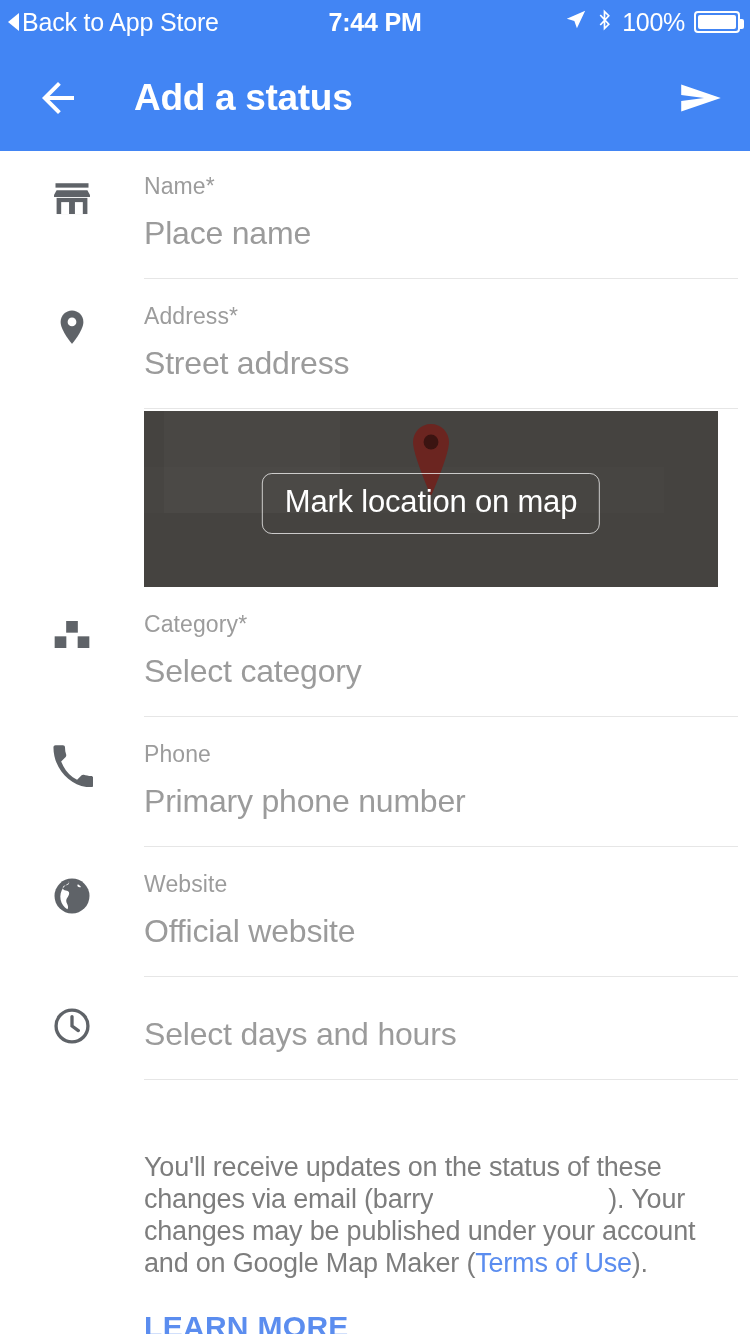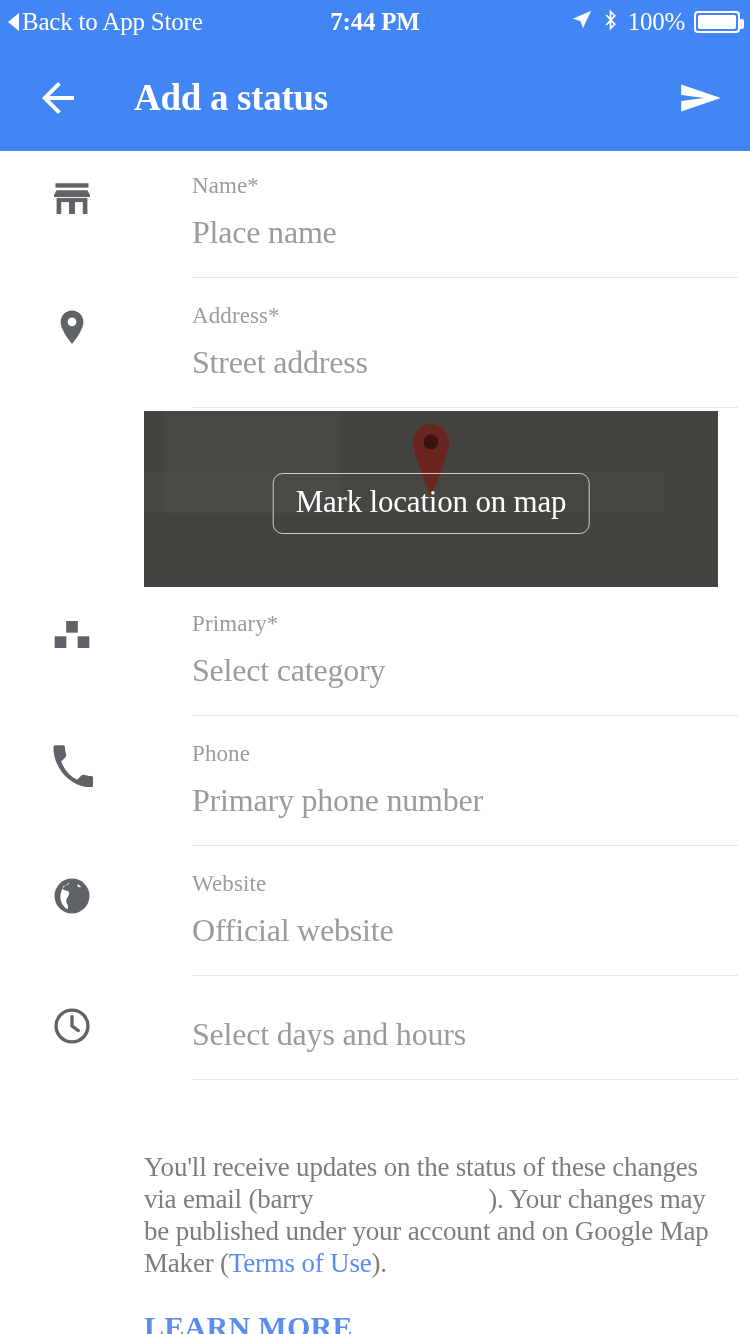--- a/index.html
+++ b/index.html
@@ -2,21 +2,21 @@
 <html><head>
 <meta charset="utf-8">
 <style>
   * { margin:0; padding:0; box-sizing:border-box; }
   html,body {
     width:750px; height:1334px;
     background:#ffffff;
     font-family:"Liberation Sans", sans-serif;
     overflow:hidden;
   }
-  .phone { position:relative; width:750px; height:937px; background:#fff;font-family:Liberation Serif, serif; }
+  .phone { position:relative; width:750px; height:937px; background:#fff; }
 
   
   .statusbar {
     position:absolute; top:0; left:0; width:750px; height:44px;
     background:#4285F4; color:#fff;
     display:flex; align-items:center;
   }
   .sb-left { display:flex; align-items:center; margin-left:8px; }
   .sb-back-tri {
     width:0;height:0;
@@ -56,21 +56,21 @@
   }
   .appbar-send { position:absolute; right:24px; width:50px; height:50px; cursor:pointer; }
 
   
   .form { position:absolute; top:151px; left:0; width:750px; }
   .row { position:relative; display:flex; min-height:130px; }
   .row-icon {
     width:144px; flex:0 0 144px;
     display:flex; justify-content:center; padding-top:26px;
   }
-  .row-body { flex:1; padding-right:12px; padding-top:22px; position:relative;margin-left:48px; }
+  .row-body { flex:1; padding-right:12px; padding-top:22px; position:relative; }
   .fld-label { font-size:23px; color:#9c9c9c; letter-spacing:0.1px; }
   .fld-value { font-size:32px; color:#9b9b9b; margin-top:15px; letter-spacing:-0.2px; }
   .divider { height:1px; background:#e6e6e6; margin-top:26px; margin-right:0; }
 
   .icon-grey { fill:#5f6368; }
 
   
   .maprow { position:relative; height:178px; }
   .map {
     position:absolute; left:144px; top:0; width:574px; height:176px;
@@ -200,21 +200,21 @@
 
     <div class="row">
       <div class="row-icon">
         <svg width="40" height="40" viewBox="0 0 24 24">
           <rect class="icon-grey" x="8.5" y="3.6" width="7" height="7"></rect>
           <rect class="icon-grey" x="1.6" y="12.8" width="7" height="7"></rect>
           <rect class="icon-grey" x="15.4" y="12.8" width="7" height="7"></rect>
         </svg>
       </div>
       <div class="row-body">
-        <div class="fld-label">Primary*</div>
+        <div class="fld-label">Category*</div>
         <div class="fld-value">Select category</div>
         <div class="divider"></div>
       </div>
     </div>
 
     <div class="row">
       <div class="row-icon">
         <svg width="42" height="42" viewBox="0 0 24 24">
           <path class="icon-grey" d="M6.6 10.8c1.7 3.4 4.5 6.2 7.9 7.9l2.6-2.6c.3-.3.8-.4 1.2-.3 1.3.4 2.7.7 4.2.7.7 0 1.2.5 1.2 1.2v4.1c0 .7-.5 1.2-1.2 1.2C11.3 23 1 12.7 1 .2 1-.5 1.5-1 2.2-1h4.2c.7 0 1.2.5 1.2 1.2 0 1.4.2 2.8.7 4.2.1.4 0 .9-.3 1.2l-2.6 2.6z" transform="translate(0.4,1.2)"></path>
         </svg>

